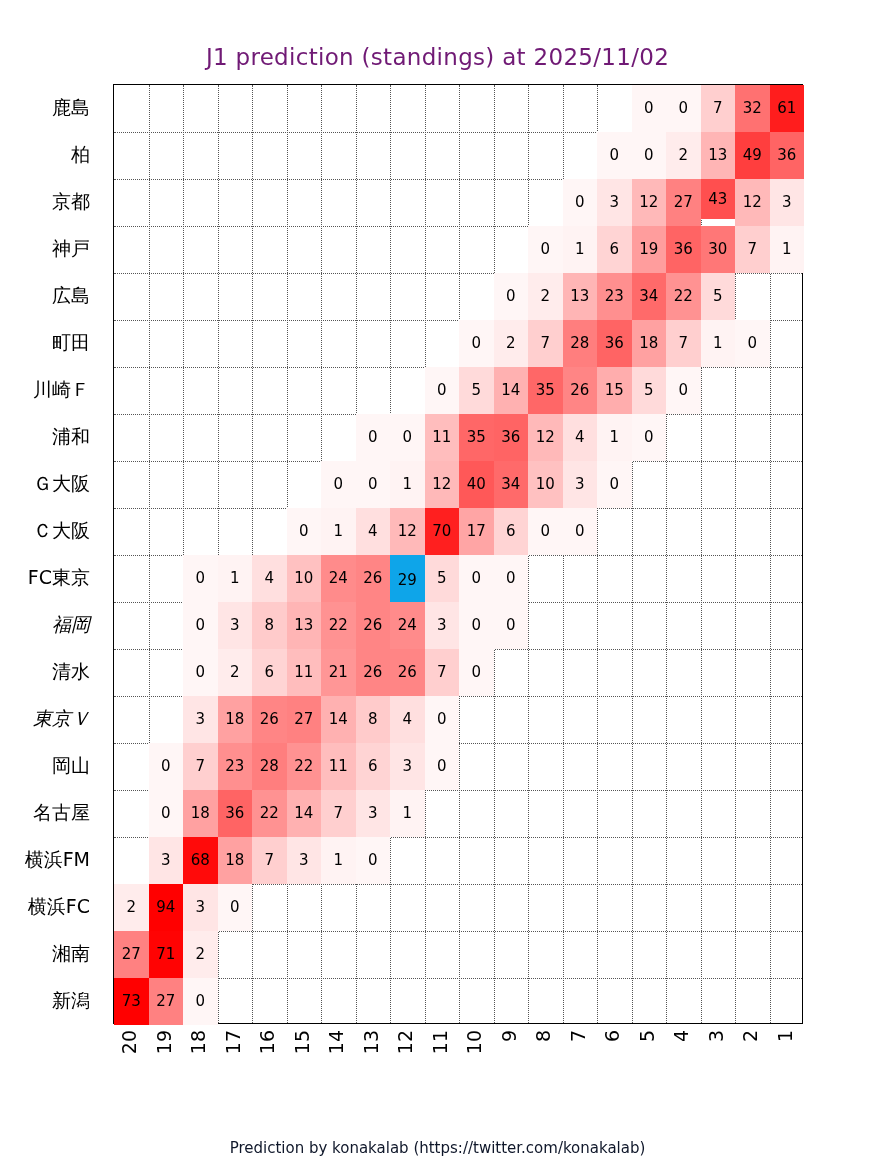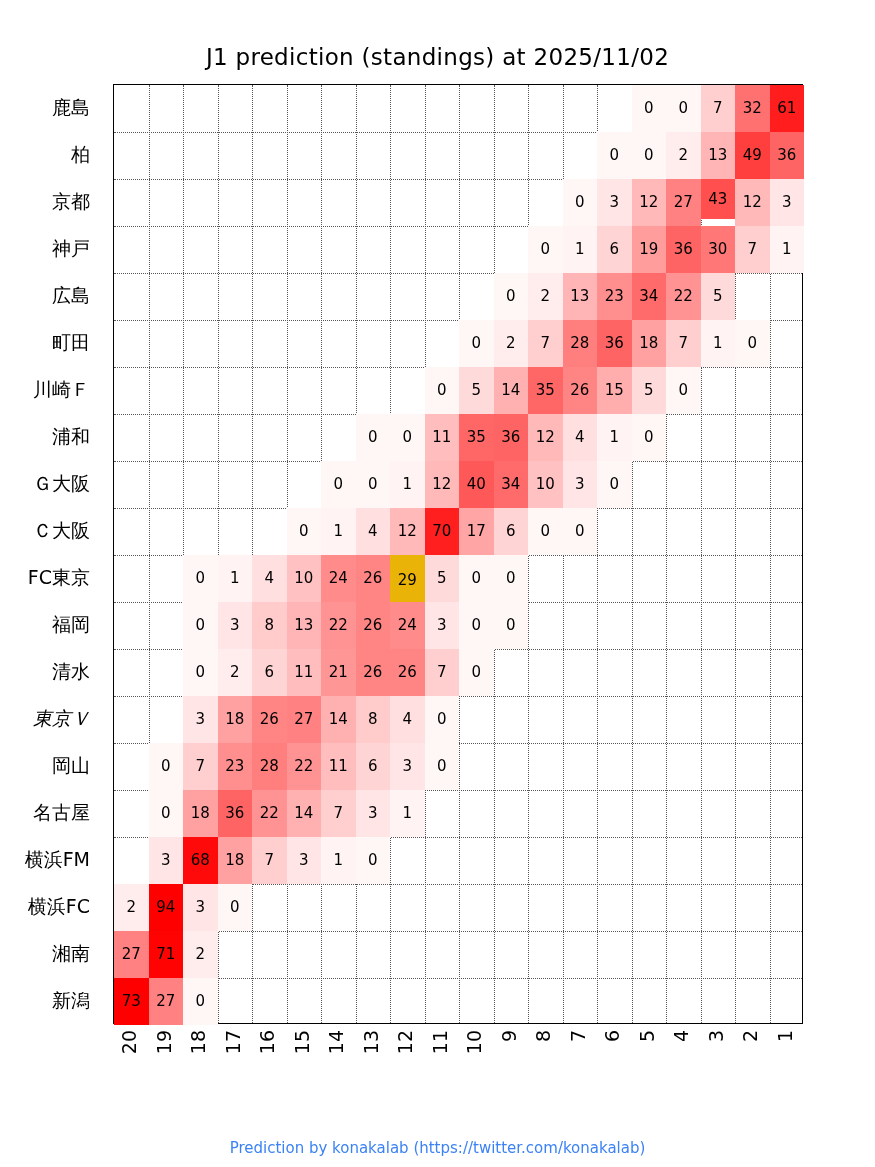--- a/index.html
+++ b/index.html
@@ -20,21 +20,21 @@
     width: 875px;
     height: 1167px;
   }
   #chart-title {
     position: absolute;
     left: 0;
     top: 44px;
     width: 875px;
     text-align: center;
     font-size: 23px;
-    color: #000000;
+    color: #701a75;
     letter-spacing: 0.3px;
   }
   #plot-area {
     position: absolute;
     left: 113px;
     top: 84px;
     width: 690px;
     height: 940px;
     border: 1px solid #000000;
     box-sizing: border-box;
@@ -113,21 +113,21 @@
     font-size: 21px;
     color: #000000;
   }
   #footer-note {
     position: absolute;
     left: 0;
     top: 1139px;
     width: 875px;
     text-align: center;
     font-size: 15px;
-    color: #3b82f6;
+    color: #0f172a;
   }
 </style>
 </head>
 <body>
 
 <div id="chart-root">
 
   <div id="chart-title">J1 prediction (standings) at 2025/11/02</div>
 
   <div id="ylabels">
@@ -135,21 +135,21 @@
       <div class="ylabel" style="top: 60.5px; right: 10px;">柏</div>
       <div class="ylabel" style="top: 107.5px; right: 10px;">京都</div>
       <div class="ylabel" style="top: 154.5px; right: 10px;">神戸</div>
       <div class="ylabel" style="top: 201.5px; right: 10px;">広島</div>
       <div class="ylabel" style="top: 248.5px; right: 10px;">町田</div>
       <div class="ylabel" style="top: 295.5px; right: 10px;">川崎Ｆ</div>
       <div class="ylabel" style="top: 342.5px; right: 10px;">浦和</div>
       <div class="ylabel" style="top: 389.5px; right: 10px;">Ｇ大阪</div>
       <div class="ylabel" style="top: 436.5px; right: 10px;">Ｃ大阪</div>
       <div class="ylabel" style="top: 483.5px; right: 10px;">FC東京</div>
-      <div class="ylabel" style="top: 530.5px; right: 10px;">福岡</div>
+      <div class="ylabel" style="top: 530.5px; right: 10px; font-style: italic;">福岡</div>
       <div class="ylabel" style="top: 577.5px; right: 10px;">清水</div>
       <div class="ylabel" style="top: 624.5px; right: 10px; font-style: italic;">東京Ｖ</div>
       <div class="ylabel" style="top: 671.5px; right: 10px;">岡山</div>
       <div class="ylabel" style="top: 718.5px; right: 10px;">名古屋</div>
       <div class="ylabel" style="top: 765.5px; right: 10px;">横浜FM</div>
       <div class="ylabel" style="top: 812.5px; right: 10px;">横浜FC</div>
       <div class="ylabel" style="top: 859.5px; right: 10px;">湘南</div>
       <div class="ylabel" style="top: 906.5px; right: 10px;">新潟</div>
     </div>
 
@@ -273,21 +273,21 @@
         <div class="cell" style="left: 345px; top: 423px; width: 34.5px; height: 47px; background: rgb(255, 165, 165);">17</div>
         <div class="cell" style="left: 379.5px; top: 423px; width: 34.5px; height: 47px; background: rgb(255, 212, 212);">6</div>
         <div class="cell" style="left: 414px; top: 423px; width: 34.5px; height: 47px; background: rgb(255, 246, 246);">0</div>
         <div class="cell" style="left: 448.5px; top: 423px; width: 34.5px; height: 47px; background: rgb(255, 246, 246);">0</div>
         <div class="cell" style="left: 69px; top: 470px; width: 34.5px; height: 47px; background: rgb(255, 246, 246);">0</div>
         <div class="cell" style="left: 103.5px; top: 470px; width: 34.5px; height: 47px; background: rgb(255, 243, 243);">1</div>
         <div class="cell" style="left: 138px; top: 470px; width: 34.5px; height: 47px; background: rgb(255, 223, 223);">4</div>
         <div class="cell" style="left: 172.5px; top: 470px; width: 34.5px; height: 47px; background: rgb(255, 193, 193);">10</div>
         <div class="cell" style="left: 207px; top: 470px; width: 34.5px; height: 47px; background: rgb(255, 139, 139);">24</div>
         <div class="cell" style="left: 241.5px; top: 470px; width: 34.5px; height: 47px; background: rgb(255, 133, 133);">26</div>
-        <div class="cell" style="left: 276px; top: 470px; width: 34.5px; height: 51px; background: #eab308;">29</div>
+        <div class="cell" style="left: 276px; top: 470px; width: 34.5px; height: 51px; background: #0ea5e9;">29</div>
         <div class="cell" style="left: 310.5px; top: 470px; width: 34.5px; height: 47px; background: rgb(255, 218, 218);">5</div>
         <div class="cell" style="left: 345px; top: 470px; width: 34.5px; height: 47px; background: rgb(255, 246, 246);">0</div>
         <div class="cell" style="left: 379.5px; top: 470px; width: 34.5px; height: 47px; background: rgb(255, 246, 246);">0</div>
         <div class="cell" style="left: 69px; top: 517px; width: 34.5px; height: 47px; background: rgb(255, 246, 246);">0</div>
         <div class="cell" style="left: 103.5px; top: 517px; width: 34.5px; height: 47px; background: rgb(255, 229, 229);">3</div>
         <div class="cell" style="left: 138px; top: 517px; width: 34.5px; height: 47px; background: rgb(255, 203, 203);">8</div>
         <div class="cell" style="left: 172.5px; top: 517px; width: 34.5px; height: 47px; background: rgb(255, 181, 181);">13</div>
         <div class="cell" style="left: 207px; top: 517px; width: 34.5px; height: 47px; background: rgb(255, 146, 146);">22</div>
         <div class="cell" style="left: 241.5px; top: 517px; width: 34.5px; height: 47px; background: rgb(255, 133, 133);">26</div>
         <div class="cell" style="left: 276px; top: 517px; width: 34.5px; height: 47px; background: rgb(255, 139, 139);">24</div>

